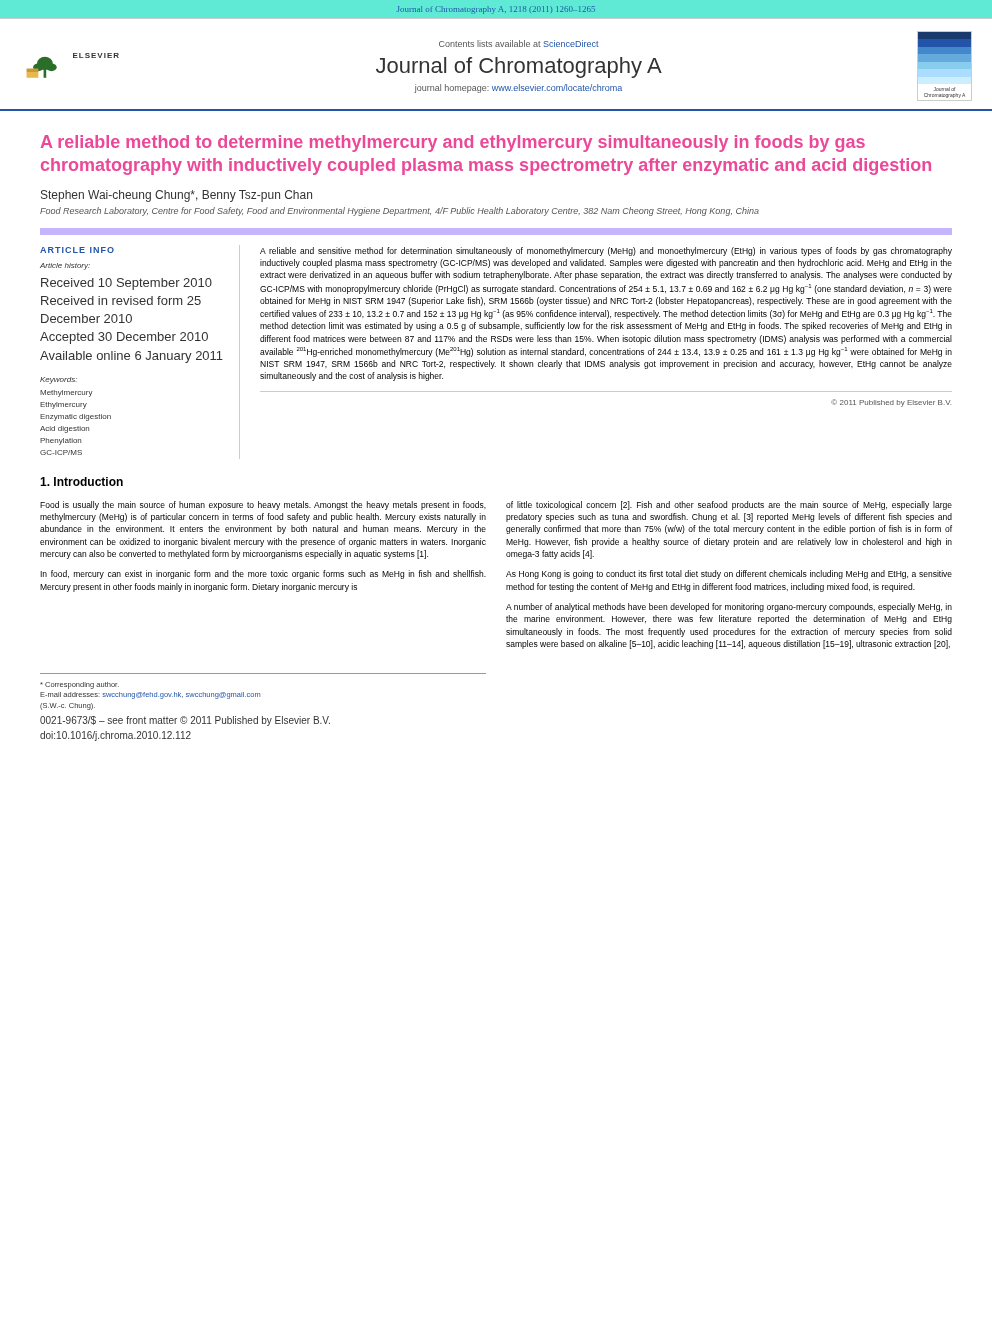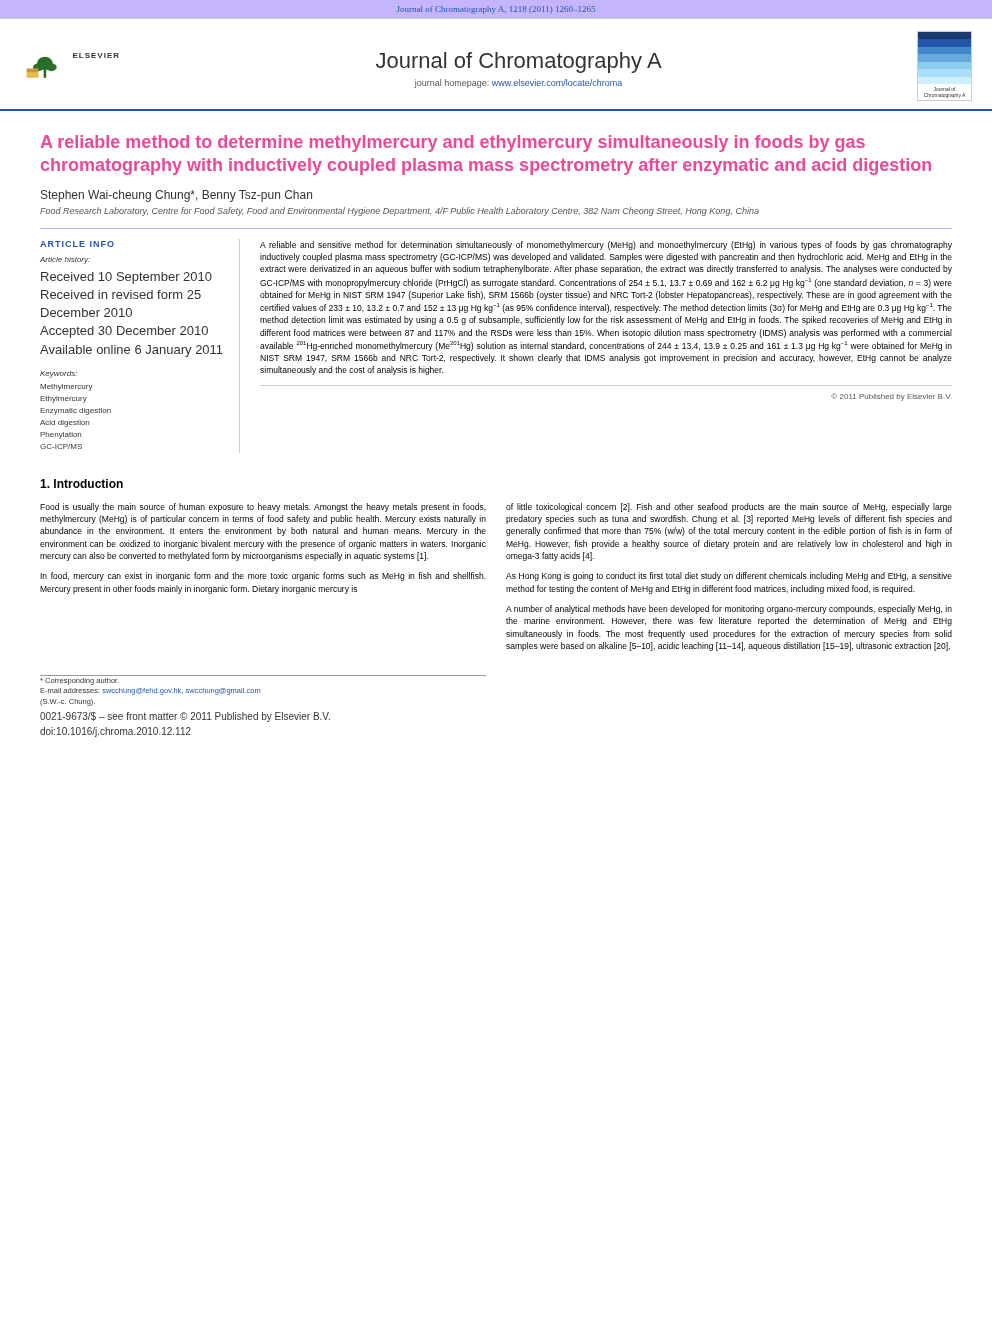--- a/index.html
+++ b/index.html
@@ -7,21 +7,21 @@
       background: #fff;
       font-family: 'Times New Roman', Times, serif;
       font-size: 10px;
       color: #000;
       width: 992px;
       min-height: 1323px;
     }
 
     
     .journal-top-bar {
-      background: #c4b5fd;
+      background: #5eead4;
       text-align: center;
       padding: 4px 0;
       font-size: 9px;
       color: #2255aa;
       border-bottom: 1px solid #ccc;
     }
 
     
     .journal-header {
       display: flex;
@@ -135,23 +135,23 @@
       color: #555;
       font-style: italic;
       margin-bottom: 12px;
       font-family: Arial, sans-serif;
     }
 
     
     .two-col {
       display: flex;
       gap: 20px;
-      border-top: 1px solid #c4b5fd;
+      border-top: 7px solid #c4b5fd;
       padding-top: 10px;
-      margin-bottom: 24px;
+      margin-bottom: 16px;
     }
 
     .left-col {
       width: 200px;
       flex-shrink: 0;
       border-right: 1px solid #ccc;
       padding-right: 15px;
     }
 
     .right-col {
@@ -263,21 +263,21 @@
     }
 
     .paragraph {
       margin-bottom: 8px;
     }
 
     
     .footnote-section {
       border-top: 1px solid #999;
       margin-top: 20px;
-      padding-top: 0;
+      padding-top: 6px;
     }
 
     .footnote-text {
       font-size: 7.5px;
       color: #333;
       font-family: Arial, sans-serif;
       line-height: 1.4;
     }
 
     .doi-line {
@@ -305,20 +305,24 @@
         <ellipse cx="28" cy="22" rx="8" ry="6" fill="#2a6e2a"></ellipse>
         <ellipse cx="48" cy="22" rx="8" ry="6" fill="#2a6e2a"></ellipse>
 
         <rect x="10" y="28" width="18" height="10" rx="1" fill="#e8b84b"></rect>
         <rect x="10" y="24" width="18" height="5" rx="1" fill="#c8983b"></rect>
       </svg>
       <span class="elsevier-text">ELSEVIER</span>
     </div>
 
     <div class="journal-title-center">
+      <div class="contents-available">
+        <span>Contents lists available at</span>
+        <span class="sciencedirect-link">ScienceDirect</span>
+      </div>
       <div class="journal-main-title">Journal of Chromatography A</div>
       <div class="journal-homepage">
         <span>journal homepage:</span>
         <a>www.elsevier.com/locate/chroma</a>
       </div>
     </div>
 
     <div class="journal-cover-img">
       <div class="cover-stripe" style="background:#1a3a6e;"></div>
       <div class="cover-stripe" style="background:#2255aa;"></div>

